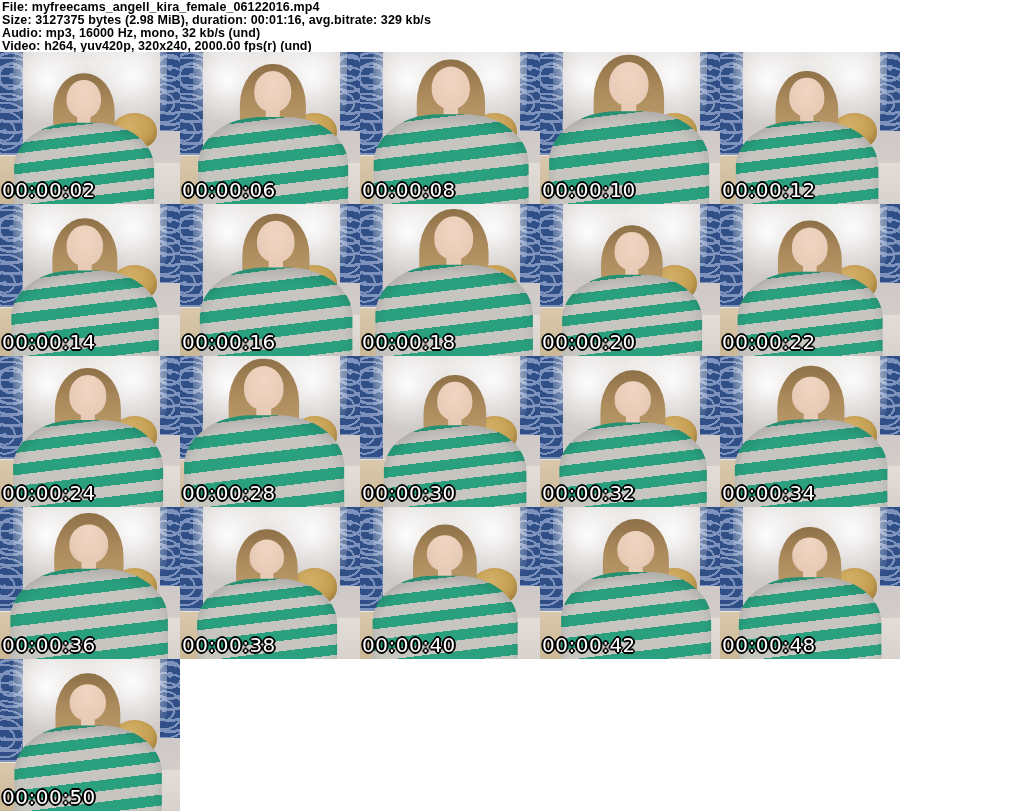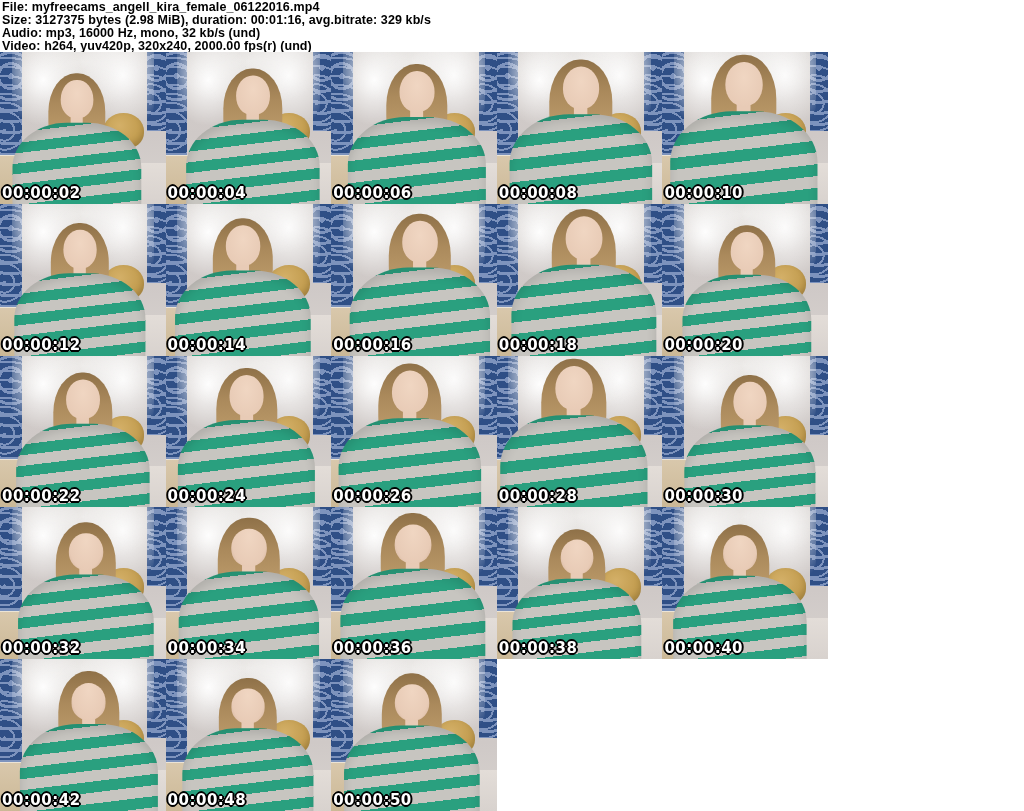--- a/index.html
+++ b/index.html
@@ -16,21 +16,21 @@
     --bed-light: #d8d2ce;
     --dresser-beige: #d9c8ac;
     --header-bg: #ffffff;
     --header-text: #000000;
     --timestamp-text: #ffffff;
   }
   * { margin: 0; padding: 0; box-sizing: border-box; }
   html, body { width: 1024px; height: 811px; overflow: hidden; background: #fff; }
   body { font-family: "Liberation Sans", sans-serif; }
 
-  .sheet { width: 828px; height: 811px; display: flex; flex-direction: column; border-radius: 29px; }
+  .sheet { width: 900px; height: 811px; display: flex; flex-direction: column; border-radius: 29px; }
 
   .media-header {
     height: 52px;
     background: var(--header-bg);
     color: var(--header-text);
     font-weight: 700;
     font-size: 12.5px;
     line-height: 12.9px;
     padding: 1px 0 0 2px;
     letter-spacing: 0.1px;
@@ -117,22 +117,22 @@
       var(--stripe-green) 0 11px,
       var(--stripe-gray) 11px 22px);
     border-radius: 42% 42% 6% 6% / 52% 52% 5% 5%;
     box-shadow: inset 0 6px 10px rgba(0,0,0,0.12);
   }
 
   .ts {
     position: absolute; left: 2px; bottom: 2px;
     color: var(--timestamp-text);
     font-family: "DejaVu Sans", sans-serif;
-    font-weight: 700;
-    font-size: 15px;
+    font-weight: 400;
+    font-size: 20px;
     letter-spacing: 0.5px;
     text-shadow:
       -1px -1px 0 #000, 1px -1px 0 #000, -1px 1px 0 #000, 1px 1px 0 #000,
       -2px 0 0 #000, 2px 0 0 #000, 0 -2px 0 #000, 0 2px 0 #000;
     z-index: 5;
   }
 </style>
 </head>
 <body>
 
@@ -154,35 +154,20 @@
     <div class="bed"></div>
     <div class="dresser"></div>
     <div class="person">
       <div class="person-hair"></div>
       <div class="person-neck"></div>
       <div class="person-face"></div>
       <div class="striped-sweater"></div>
     </div>
     <span class="ts">00:00:02</span>
   </div>
-      <div class="thumb" style="--px: 5px; --ps: 0.967;">
-    <div class="wallpaper-left"></div>
-    <div class="wallpaper-right"></div>
-    <div class="curtain"></div>
-    <div class="pillow"></div>
-    <div class="bed"></div>
-    <div class="dresser"></div>
-    <div class="person">
-      <div class="person-hair"></div>
-      <div class="person-neck"></div>
-      <div class="person-face"></div>
-      <div class="striped-sweater"></div>
-    </div>
-    <span class="ts">00:00:04</span>
-  </div>
       <div class="thumb" style="--px: 3px; --ps: 1.000;">
     <div class="wallpaper-left"></div>
     <div class="wallpaper-right"></div>
     <div class="curtain"></div>
     <div class="pillow"></div>
     <div class="bed"></div>
     <div class="dresser"></div>
     <div class="person">
       <div class="person-hair"></div>
       <div class="person-neck"></div>
@@ -319,35 +304,20 @@
     <div class="bed"></div>
     <div class="dresser"></div>
     <div class="person">
       <div class="person-hair"></div>
       <div class="person-neck"></div>
       <div class="person-face"></div>
       <div class="striped-sweater"></div>
     </div>
     <span class="ts">00:00:24</span>
   </div>
-      <div class="thumb" style="--px: -4px; --ps: 1.033;">
-    <div class="wallpaper-left"></div>
-    <div class="wallpaper-right"></div>
-    <div class="curtain"></div>
-    <div class="pillow"></div>
-    <div class="bed"></div>
-    <div class="dresser"></div>
-    <div class="person">
-      <div class="person-hair"></div>
-      <div class="person-neck"></div>
-      <div class="person-face"></div>
-      <div class="striped-sweater"></div>
-    </div>
-    <span class="ts">00:00:26</span>
-  </div>
       <div class="thumb" style="--px: -6px; --ps: 1.067;">
     <div class="wallpaper-left"></div>
     <div class="wallpaper-right"></div>
     <div class="curtain"></div>
     <div class="pillow"></div>
     <div class="bed"></div>
     <div class="dresser"></div>
     <div class="person">
       <div class="person-hair"></div>
       <div class="person-neck"></div>

